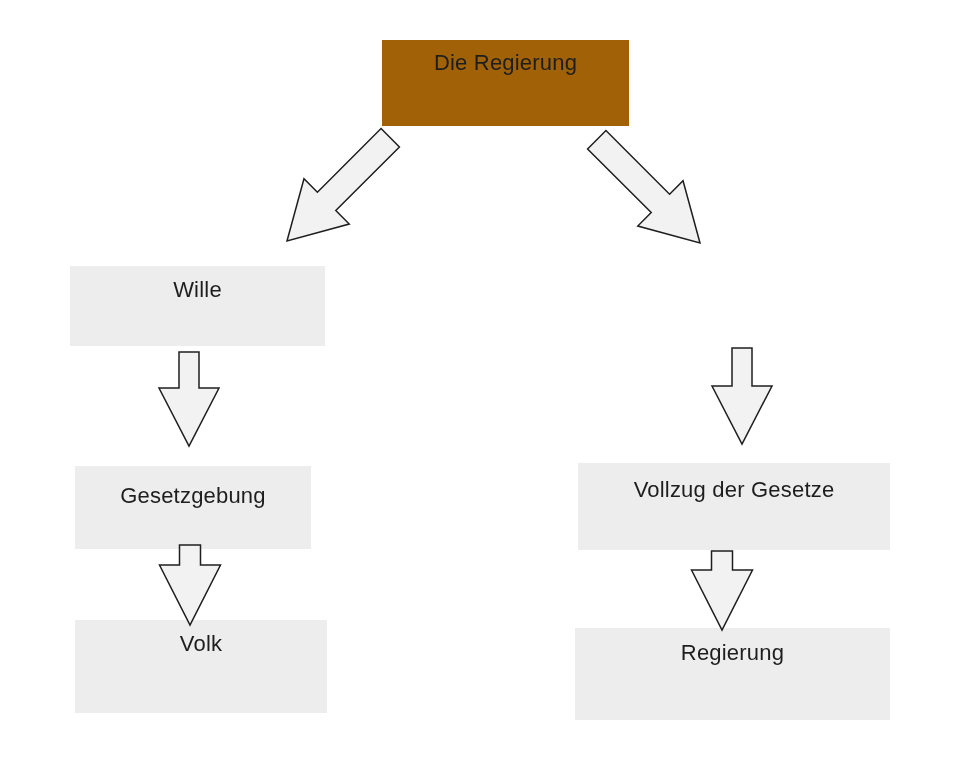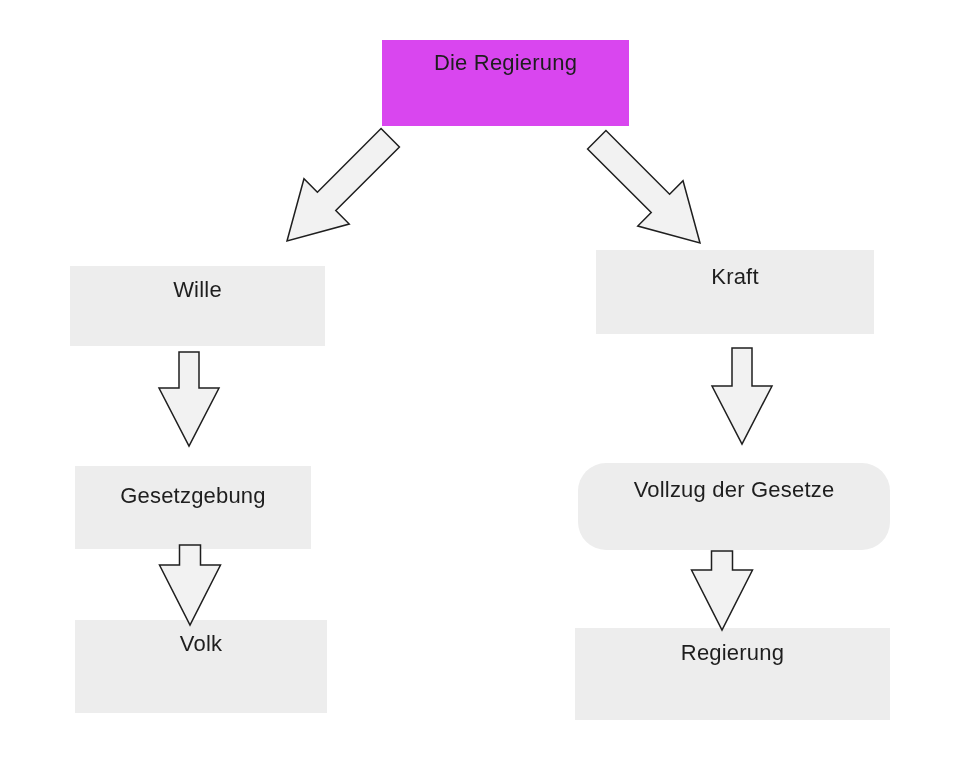--- a/index.html
+++ b/index.html
@@ -19,28 +19,28 @@
     position: absolute;
     box-sizing: border-box;
     text-align: center;
     font-size: 22px;
     line-height: 26px;
     color: #1e1e1e;
     letter-spacing: 0.2px;
   }
   .node-root {
     left: 382px; top: 40px; width: 247px; height: 86px;
-    background: #d946ef;
+    background: #a16207;
     padding-top: 10px;
   }
   .node-gray { background: #EDEDED; }
   .node-wille        { left: 70px;  top: 266px; width: 255px; height: 80px; padding-top: 11px; }
   .node-kraft        { left: 596px; top: 250px; width: 278px; height: 84px; padding-top: 14px; }
   .node-gesetzgebung { left: 75px;  top: 466px; width: 236px; height: 83px; padding-top: 17px; }
-  .node-vollzug      { left: 578px; top: 463px; width: 312px; height: 87px; padding-top: 14px; border-radius: 28px; }
+  .node-vollzug      { left: 578px; top: 463px; width: 312px; height: 87px; padding-top: 14px; }
   .node-volk         { left: 75px;  top: 620px; width: 252px; height: 93px; padding-top: 11px; }
   .node-regierung    { left: 575px; top: 628px; width: 315px; height: 92px; padding-top: 12px; }
   #arrow-layer {
     position: absolute;
     left: 0; top: 0;
     width: 980px; height: 782px;
     pointer-events: none;
   }
   #arrow-layer polygon {
     fill: #F2F2F2;
@@ -51,21 +51,20 @@
 </style>
 </head>
 <body>
 
 <div id="canvas">
 
   <div class="node node-root">Die Regierung</div>
 
   <div class="node node-gray node-wille">Wille</div>
 
-  <div class="node node-gray node-kraft">Kraft</div>
 
   <div class="node node-gray node-gesetzgebung">Gesetzgebung</div>
 
   <div class="node node-gray node-vollzug">Vollzug der Gesetze</div>
 
   <div class="node node-gray node-volk">Volk</div>
 
   <div class="node node-gray node-regierung">Regierung</div>
 
   <svg id="arrow-layer" viewBox="0 0 980 782" xmlns="http://www.w3.org/2000/svg">

